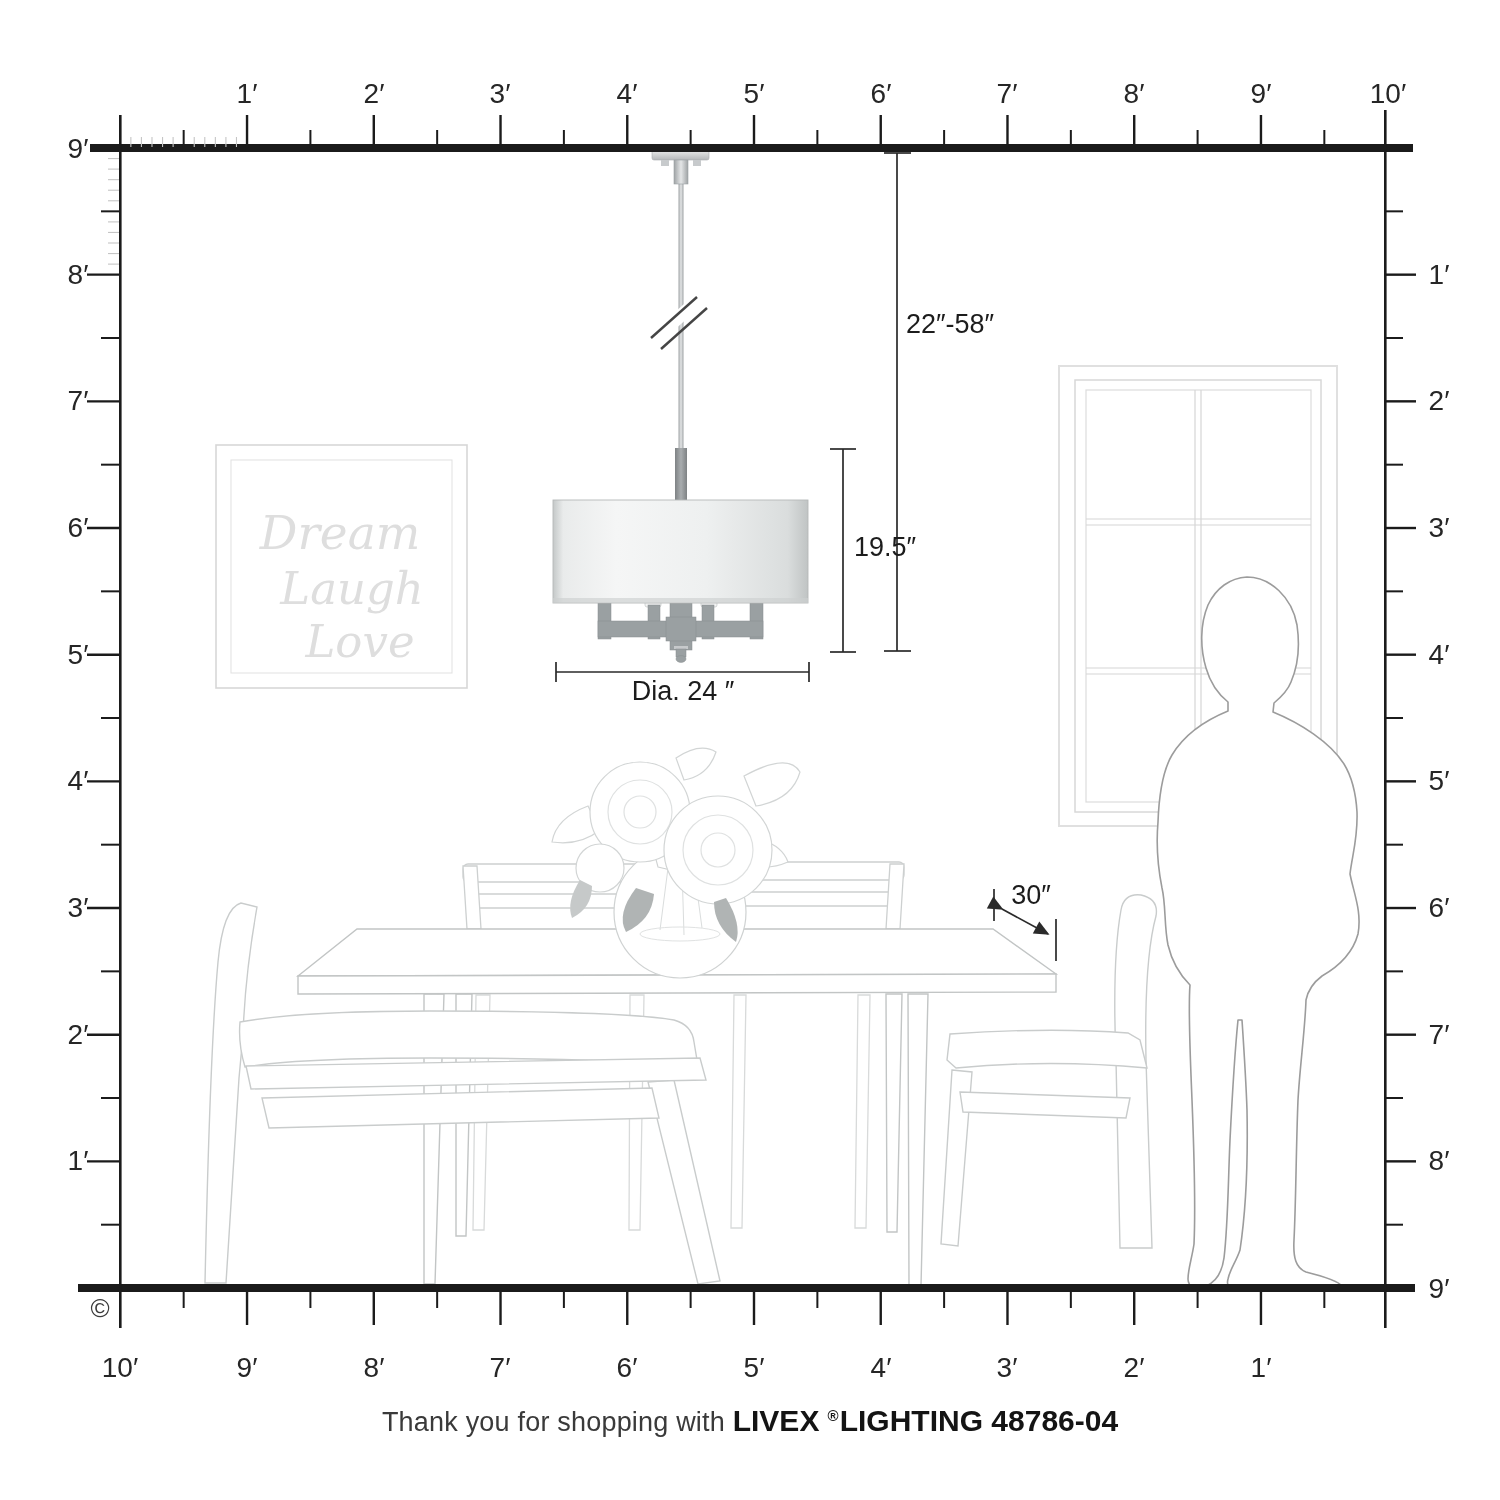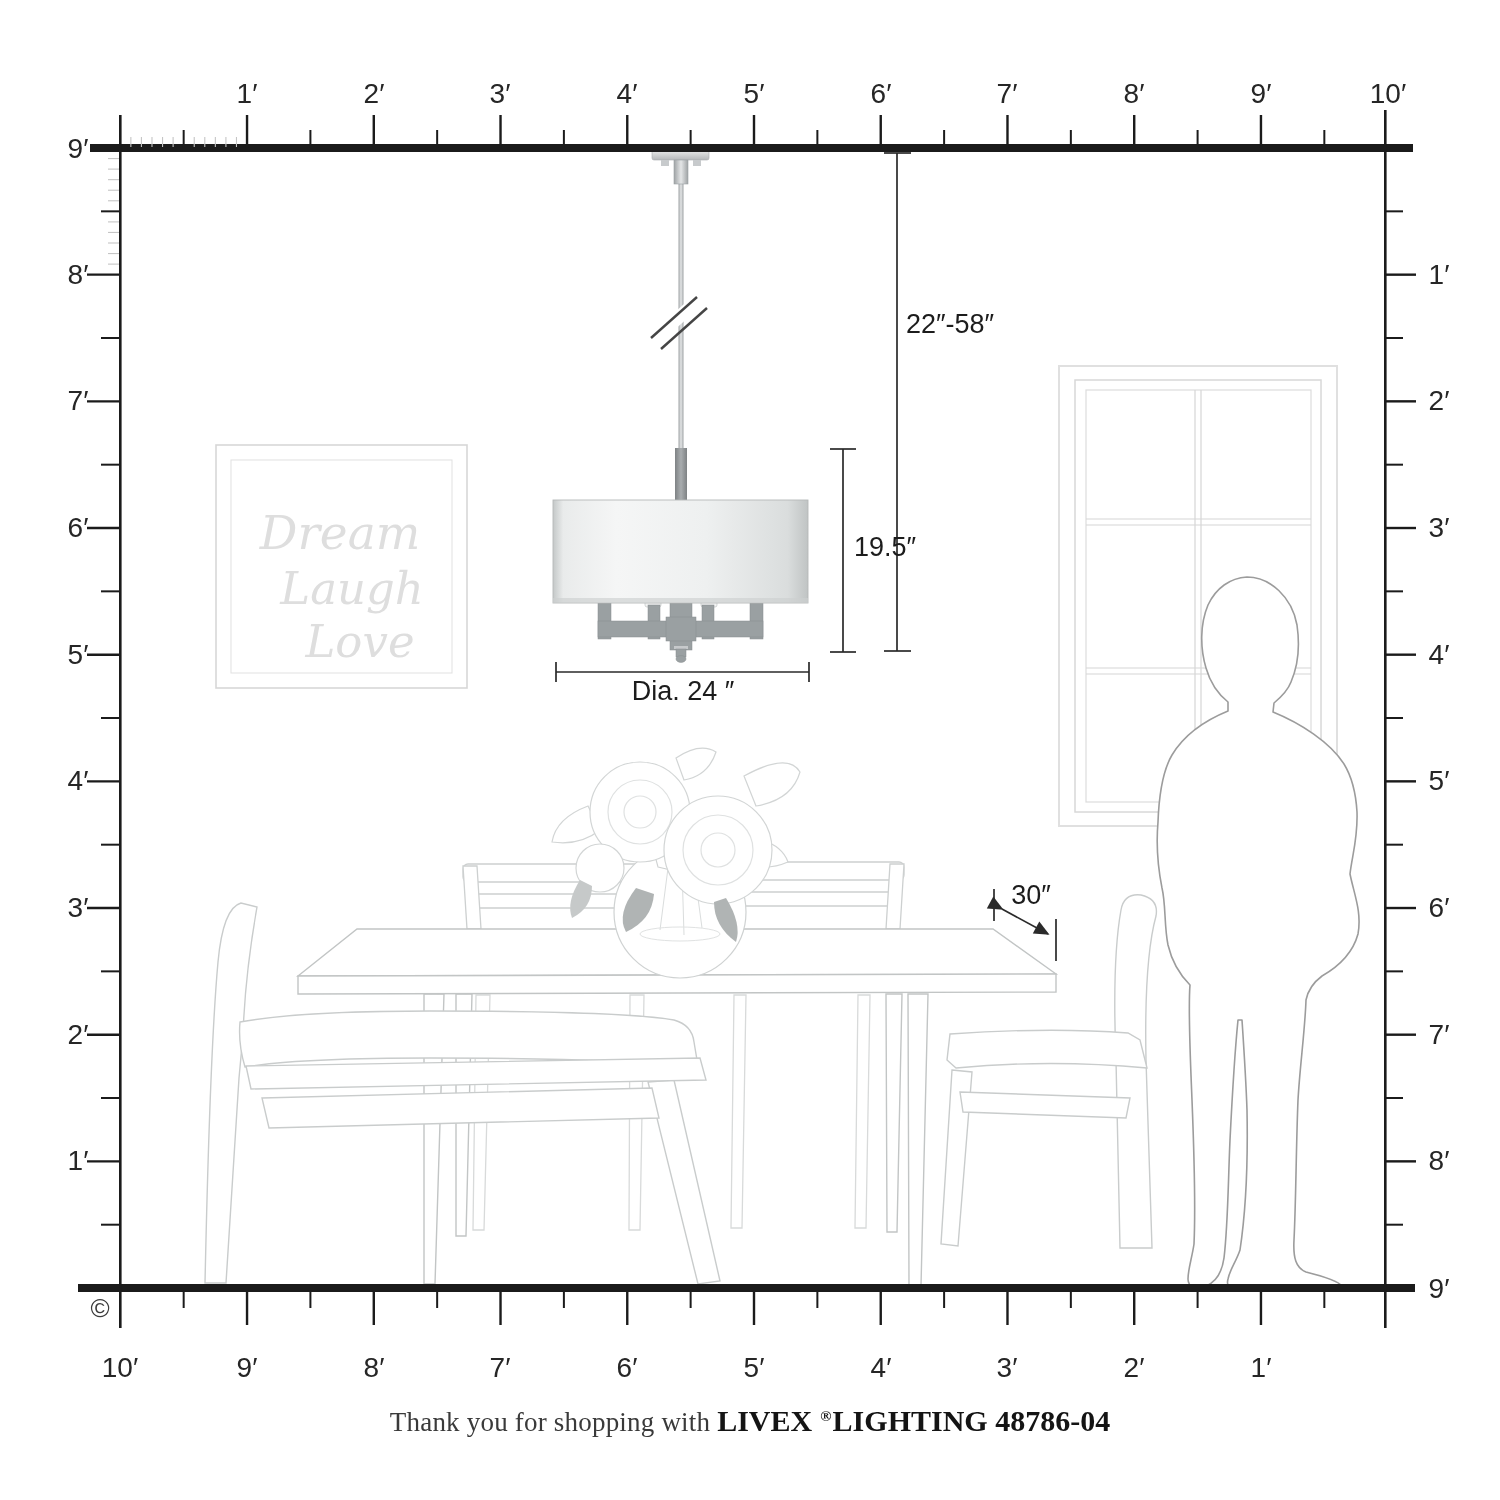--- a/index.html
+++ b/index.html
@@ -3,21 +3,21 @@
 <meta charset="utf-8">
 <style>
   html,body{margin:0;padding:0;background:#ffffff;}
   #stage{position:relative;width:1500px;height:1500px;background:#fff;overflow:hidden;
          font-family:"Liberation Sans","DejaVu Sans",sans-serif;}
   svg text{font-family:"Liberation Sans","DejaVu Sans",sans-serif;}
   .ruler-label{font-size:28px;fill:#262626;}
   .dim-label{font-size:27px;fill:#1c1c1c;}
   .art-text{font-family:"DejaVu Serif","Liberation Serif",serif;font-style:italic;fill:#dedede;}
   #footer{position:absolute;left:0;top:1404px;width:1500px;text-align:center;color:#3a3a3a;
-          font-size:27px;letter-spacing:.2px;font-family:Liberation Serif, serif;}
+          font-size:27px;letter-spacing:.2px;}
   #footer .bold{font-weight:bold;color:#141414;font-size:30px;letter-spacing:0;}
   #footer .reg{font-weight:bold;color:#141414;font-size:15px;vertical-align:super;margin:0 1px 0 8px;}
 </style>
 </head>
 <body>
 
 <div id="stage">
 <svg id="scene" width="1500" height="1500" viewBox="0 0 1500 1500">
   <defs>
     <linearGradient id="gradShade" x1="0" y1="0" x2="1" y2="0">

